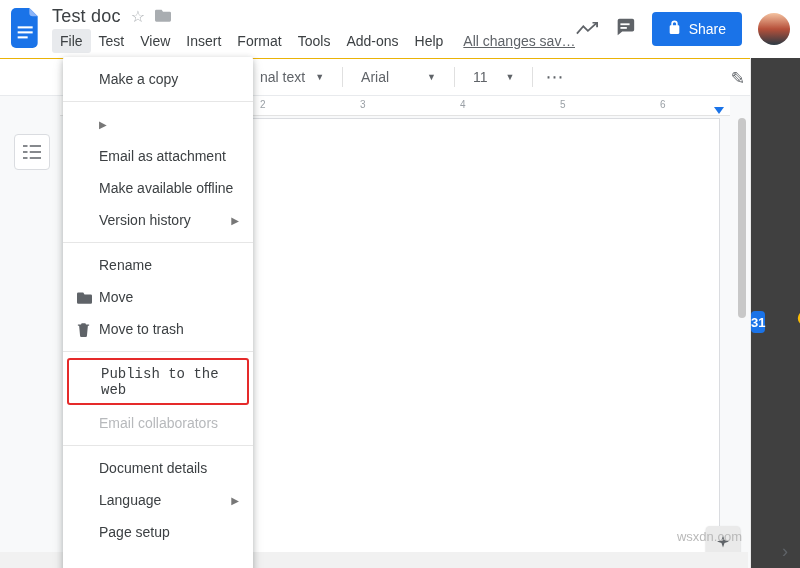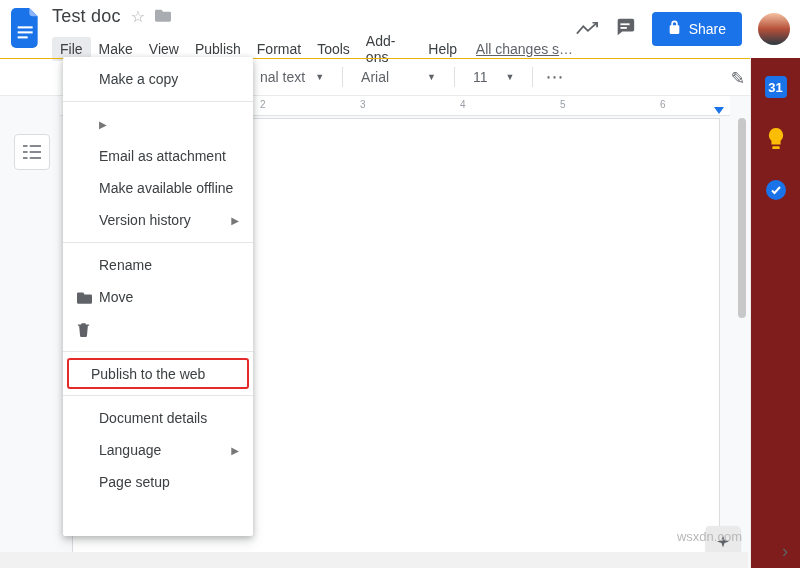--- a/index.html
+++ b/index.html
@@ -112,22 +112,23 @@
   }
   .dd-item.noicon .dd-icon { visibility: hidden; }
   .dd-item .dd-label { flex: 1; }
   .dd-item .dd-short { color:#5f6368; font-size:13px; }
   .dd-item .dd-arrow { color:#777; font-size:10px; }
   .dd-item.disabled { color:#b7b9bc; }
   .dd-item.highlight {
     border: 2px solid #e52a2a;
     border-radius: 3px;
     margin: 2px 4px;
-    padding: 0 0;
-    height: 31px;
+    padding: 0 10px;
+    height: 47px;
+    font-family: Liberation Mono, monospace;
   }
   .dd-sep { height: 1px; background: #e6e6e6; margin: 6px 0; }
   
   .workspace {
     position: absolute;
     top: 96px; left: 0; right: 50px; bottom: 0;
     background: #f8f9fa;
     overflow: hidden;
   }
   .ruler {
@@ -162,22 +163,22 @@
     color:#5f6368;
   }
   .vscroll {
     position:absolute; right:2px; top:22px; width:10px; bottom:30px;
   }
   .vscroll .thumb { position:absolute; top:0; width:8px; height:200px;
     background:#c8c8c8; border-radius:4px; }
   
   .sidepanel {
     position:absolute; right:0; top:58px; width:50px; bottom:0;
-    background:#7f1d1d; border-left:1px solid #ebebeb;
-    display:flex; flex-direction:column; align-items:center;
+    background:#404040; border-left:1px solid #ebebeb;
+    display:flex; flex-direction:row; align-items:center;
     padding-top:18px; gap:30px;
   }
   .sp-icon { width:22px;height:22px; display:flex;align-items:center;justify-content:center; }
   .sp-cal  { background:#1a73e8; color:#fff; border-radius:4px; font-size:13px; font-weight:600; width:22px;height:22px; }
   .sp-tasks{ background:#1a73e8; border-radius:50%; width:20px;height:20px;
              display:flex;align-items:center;justify-content:center;color:#fff;font-size:13px;}
   .sp-chevron {
     position:absolute; right:12px; bottom:6px;
     color:#5f6368; font-size:18px;
   }
@@ -215,23 +216,23 @@
       <span class="doc-title">Test doc</span>
       <span class="star-icon">☆</span>
       <span class="folder-icon">
         <svg width="16" height="14" viewBox="0 0 24 20">
             <path fill="#a9adb1" d="M10 2l2 3h10a2 2 0 0 1 2 2v11a2 2 0 0 1-2 2H2a2 2 0 0 1-2-2V4a2 2 0 0 1 2-2h8z"></path>
           </svg>
       </span>
     </div>
     <div class="menubar">
       <span class="mi active">File</span>
-      <span class="mi">Make</span>
+      <span class="mi">Test</span>
       <span class="mi">View</span>
-      <span class="mi">Publish</span>
+      <span class="mi">Insert</span>
       <span class="mi">Format</span>
       <span class="mi">Tools</span>
       <span class="mi">Add-ons</span>
       <span class="mi">Help</span>
       <span style="width:12px"></span>
       <span class="saved-status">All changes sav…</span>
     </div>
   </div>
   <div class="title-right">
     <span class="trend-icon">
@@ -322,25 +323,30 @@
         </svg>
     </span>
     <span class="dd-label">Move</span>
   </div>
   <div class="dd-item">
     <span class="dd-icon">
       <svg width="13" height="15" viewBox="0 0 20 24">
           <path fill="#5f6368" d="M3 6h14l-1.5 16a2 2 0 0 1-2 2h-7a2 2 0 0 1-2-2L3 6zm4-4h6l1 2H6l1-2zM1 4h18v2H1z"></path>
         </svg>
     </span>
+    <span class="dd-label">Move to trash</span>
   </div>
   <div class="dd-sep"></div>
   <div class="dd-item noicon highlight">
     <span class="dd-icon"></span>
       <span class="dd-label">Publish to the web</span>
+  </div>
+  <div class="dd-item noicon disabled">
+    <span class="dd-icon"></span>
+      <span class="dd-label">Email collaborators</span>
   </div>
   <div class="dd-sep"></div>
   <div class="dd-item noicon">
     <span class="dd-icon"></span>
       <span class="dd-label">Document details</span>
   </div>
   <div class="dd-item noicon">
     <span class="dd-icon"></span>
       <span class="dd-label">Language</span>
     <span class="dd-arrow">▶</span>

